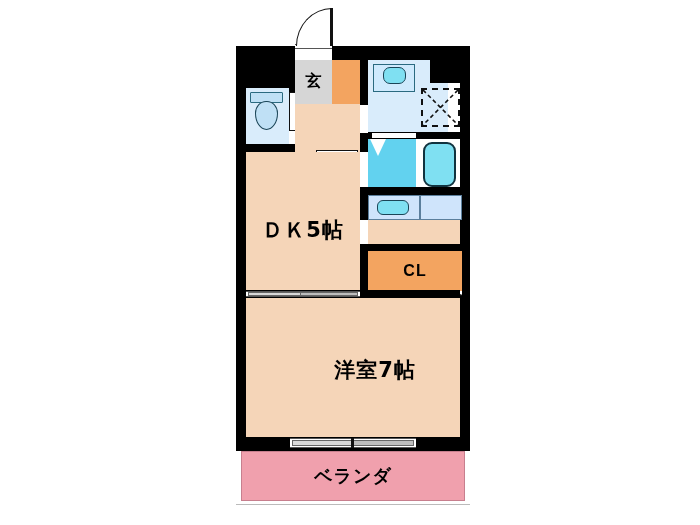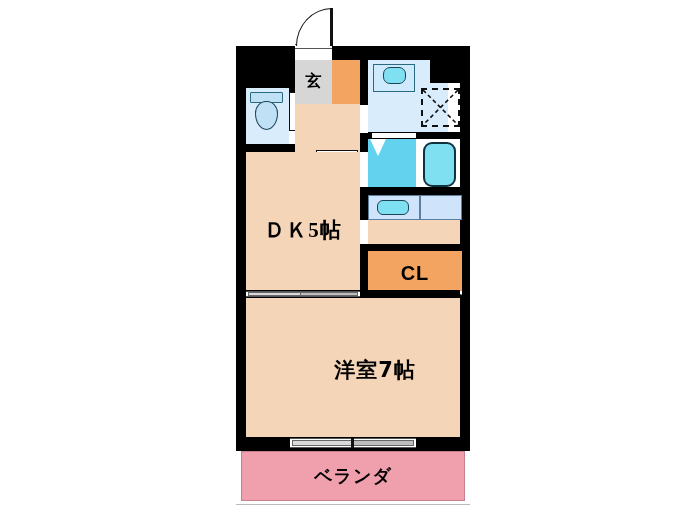--- a/index.html
+++ b/index.html
@@ -37,21 +37,21 @@
     position: absolute;
     color: #000;
     font-weight: bold;
     text-align: center;
     white-space: nowrap;
     line-height: 1;
     font-family: "DejaVu Sans", "Liberation Sans", sans-serif;
   }
   .label-dk   { font-size: 21px; letter-spacing: 1px; }
   .label-room { font-size: 21px; letter-spacing: 1px; }
-  .label-cl   { font-size: 20px; letter-spacing: 1px; font-family:"Liberation Sans",sans-serif;}
+  .label-cl   { font-size: 16px; letter-spacing: 1px; font-family:"Liberation Sans",sans-serif;}
   .label-gen  { font-size: 16px; }
   .label-bal  { font-size: 18px; letter-spacing: 1px; }
 
   
   .fx-outline { border: 1.4px solid #2a6a80; box-sizing: border-box; }
 
   .toilet-tank {
     background: #bfe0f5;
     border: 1.4px solid #2a6a80;
     box-sizing: border-box;
@@ -183,21 +183,21 @@
 
   <div class="abs counter" style="left:368px; top:195px; width:52px; height:25px;"></div>
   <div class="abs counter" style="left:420px; top:195px; width:42px; height:25px;"></div>
   <div class="abs sink-shape" style="left:377px; top:200px; width:32px; height:15px;"></div>
 
   <div class="abs wall" style="left:360px; top:187px; width:8px; height:33px;"></div>
 
   <div class="abs room" style="left:368px; top:220px; width:92px; height:24px;"></div>
 
   <div class="abs room" style="left:246px; top:152px; width:114px; height:138px;"></div>
-  <div class="label label-dk" style="left:246px; top:220px; width:114px;font-family:Liberation Serif, serif;">ＤＫ5帖</div>
+  <div class="label label-dk" style="left:246px; top:220px; width:114px;">ＤＫ5帖</div>
 
   <div class="abs wall" style="left:360px; top:244px; width:110px; height:7px;"></div>
   <div class="abs closet" style="left:368px; top:251px; width:94px; height:40px;"></div>
   <div class="label label-cl" style="left:368px; top:263px; width:94px;">CL</div>
   <div class="abs wall" style="left:360px; top:244px; width:8px; height:47px;"></div>
 
   <div class="abs fold-rail" style="left:368px; top:291px; width:94px; height:5px; background:#fff;"></div>
   <div class="abs" style="left:368px; top:294px; width:47px; height:20px;">
     <svg width="47" height="20" viewBox="0 0 47 20">
       <polygon points="2,1 45,1 23.5,19" fill="#ffffff" stroke="#111" stroke-width="1.5"></polygon>

